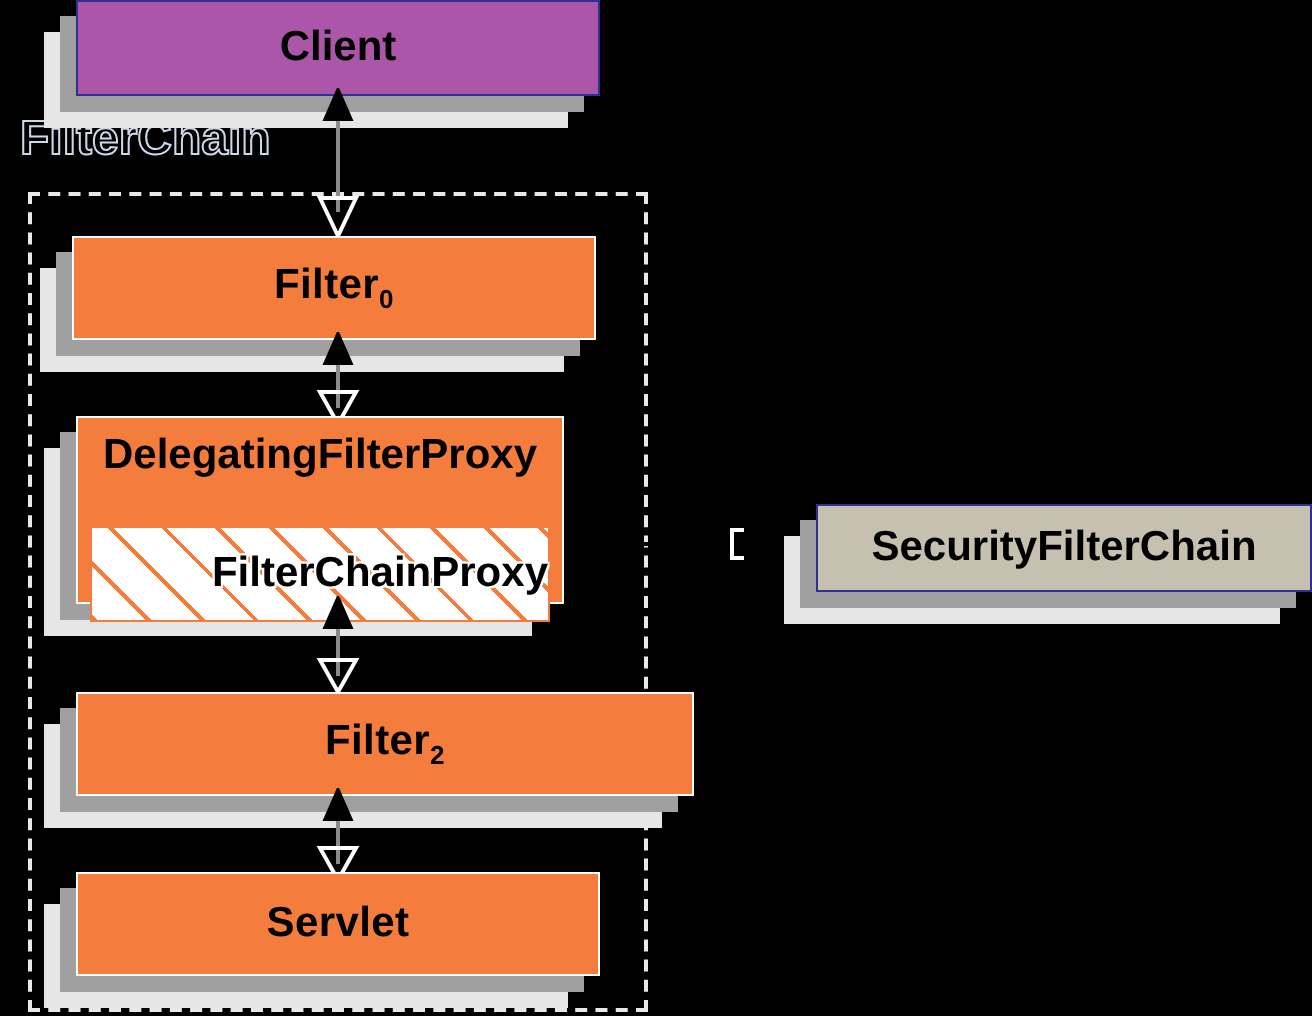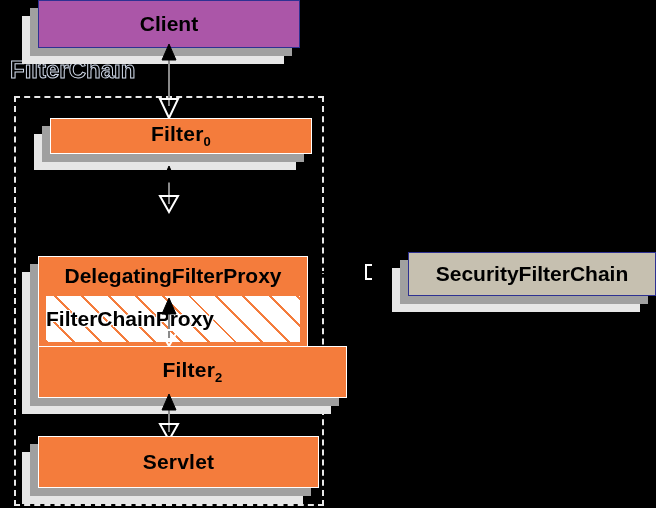--- a/index.html
+++ b/index.html
@@ -102,33 +102,33 @@
     display: flex;
     align-items: center;
     justify-content: center;
     color: #000000;
     font-size: 21px;
     font-weight: bold;
   }
   .fcp-inner {
     position: absolute;
     left: 6px;
-    top: 38px;
+    top: 54px;
     right: 6px;
     height: 48px;
     background: #ffffff;
     background-image: repeating-linear-gradient(
         45deg,
         #f47c3c 0px, #f47c3c 2px,
         #ffffff 2px, #ffffff 19px);
     border: 1px solid #f47c3c;
     box-sizing: border-box;
     display: flex;
     align-items: center;
-    justify-content: flex-start;
+    justify-content: flex-end;
   }
   .fcp-inner .node-label {
     color: #000000;
     font-size: 21px;
     font-weight: bold;
     text-shadow:
        1px 0 0 #ffffff, -1px 0 0 #ffffff,
        0 1px 0 #ffffff, 0 -1px 0 #ffffff,
        1px 1px 0 #ffffff, -1px -1px 0 #ffffff,
        1px -1px 0 #ffffff, -1px 1px 0 #ffffff;
@@ -175,35 +175,35 @@
       <span class="node-label">Client</span>
     </div>
   </div>
 
   <svg class="arrow-v" style="left:155px; top:44px; width:28px; height:76px;" viewBox="0 0 28 76">
     <line x1="14" y1="6" x2="14" y2="62" stroke="#8a8a8a" stroke-width="2"></line>
     <polygon points="14,0 7,16 21,16" fill="#000000" stroke="#000000" stroke-width="1"></polygon>
     <polygon points="14,74 5,55 23,55" fill="none" stroke="#ffffff" stroke-width="2"></polygon>
   </svg>
 
-  <div class="stack node-orange" style="left:50px; top:118px; width:262px; height:36px;border-radius:12px;">
+  <div class="stack node-orange" style="left:36px; top:118px; width:262px; height:52px;border-radius:12px;">
     <div class="layer-back"></div>
     <div class="layer-mid"></div>
     <div class="layer-front">
       <span class="node-label"><span>Filter</span><span class="sub">0</span></span>
     </div>
   </div>
 
   <svg class="arrow-v" style="left:155px; top:166px; width:28px; height:48px;" viewBox="0 0 28 48">
     <line x1="14" y1="6" x2="14" y2="38" stroke="#8a8a8a" stroke-width="2"></line>
     <polygon points="14,0 7,16 21,16" fill="#000000" stroke="#000000" stroke-width="1"></polygon>
     <polygon points="14,46 5,30 23,30" fill="none" stroke="#ffffff" stroke-width="2"></polygon>
   </svg>
 
-  <div class="stack dfp" style="left:38px; top:208px; width:270px; height:94px;margin-top:48px;">
+  <div class="stack dfp" style="left:38px; top:208px; width:244px; height:94px;">
     <div class="layer-back"></div>
     <div class="layer-mid"></div>
     <div class="layer-front">
       <div class="dfp-title">DelegatingFilterProxy</div>
       <div class="fcp-inner">
         <span class="node-label">FilterChainProxy</span>
       </div>
     </div>
   </div>
 
@@ -234,21 +234,21 @@
       <span class="node-label"><span>Filter</span><span class="sub">2</span></span>
     </div>
   </div>
 
   <svg class="arrow-v" style="left:155px; top:394px; width:28px; height:48px;" viewBox="0 0 28 48">
     <line x1="14" y1="6" x2="14" y2="38" stroke="#8a8a8a" stroke-width="2"></line>
     <polygon points="14,0 7,16 21,16" fill="#000000" stroke="#000000" stroke-width="1"></polygon>
     <polygon points="14,46 5,30 23,30" fill="none" stroke="#ffffff" stroke-width="2"></polygon>
   </svg>
 
-  <div class="stack node-orange" style="left:38px; top:436px; width:262px; height:52px;padding-left:19px;">
+  <div class="stack node-orange" style="left:38px; top:436px; width:262px; height:52px;">
     <div class="layer-back"></div>
     <div class="layer-mid"></div>
     <div class="layer-front">
       <span class="node-label">Servlet</span>
     </div>
   </div>
 
 </div>
 
 </body></html>

